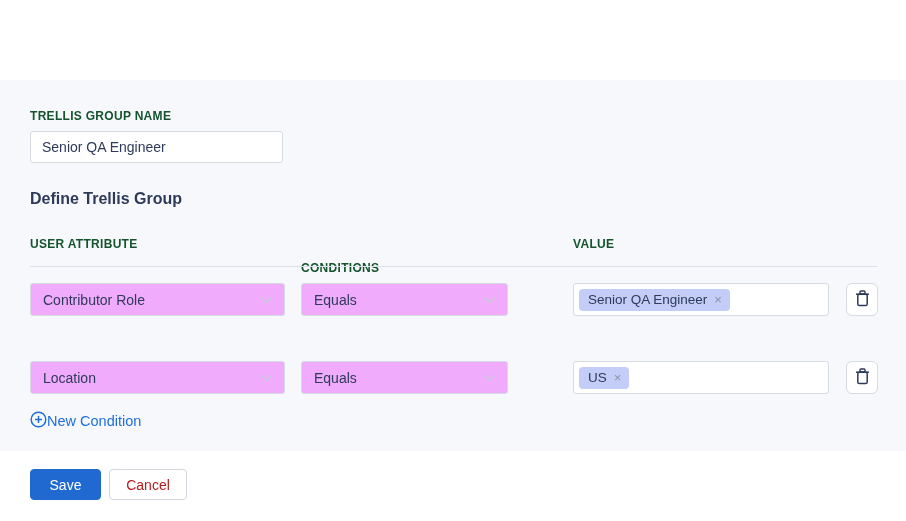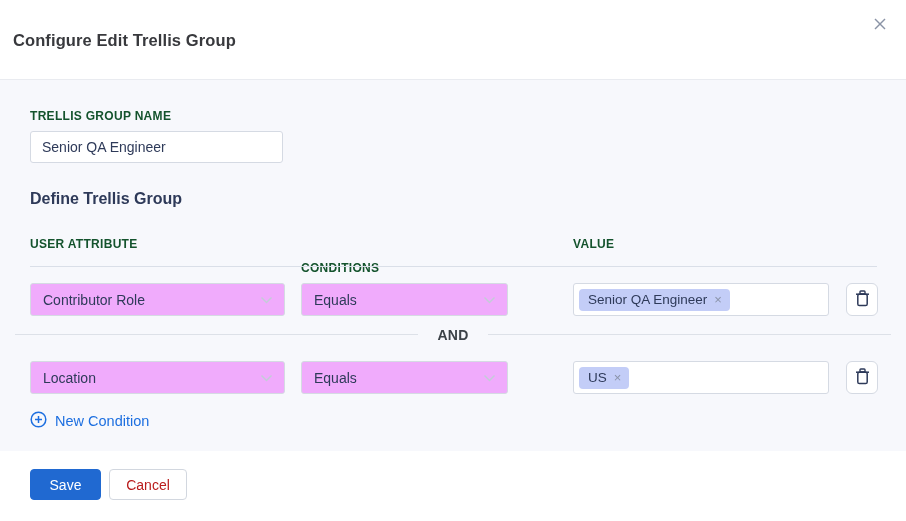--- a/index.html
+++ b/index.html
@@ -185,21 +185,20 @@
     color: #3b4147;
     letter-spacing: 0.3px;
   }
 
   
   .new-condition {
     position: absolute;
     left: 30px; top: 331px;
     display: flex;
     align-items: center;
-    gap: 8px;
     cursor: pointer;
     background: transparent;
     border: none;
     padding: 0;
   }
   .new-condition-label {
     font-size: 14.5px;
     color: #1d6fe0;
     font-family: "Liberation Sans", sans-serif;
   }
@@ -236,31 +235,20 @@
     background: #ffffff;
     border: 1px solid #d2d7df;
     color: #b91c1c;
   }
 </style>
 </head>
 <body>
 
 <div class="modal">
 
-  <div class="modal-header">
-    <div class="modal-title">Configure Edit Trellis Group</div>
-    <button class="close-btn">
-      <span>
-        <svg width="14" height="14" viewBox="0 0 14 14">
-          <line x1="2" y1="2" x2="12" y2="12" stroke="#8a93a6" stroke-width="1.4"></line>
-          <line x1="12" y1="2" x2="2" y2="12" stroke="#8a93a6" stroke-width="1.4"></line>
-        </svg>
-      </span>
-    </button>
-  </div>
 
   <div class="modal-body">
 
     <div class="field-label name-label">TRELLIS GROUP NAME</div>
     <input class="text-input" type="text" value="Senior QA Engineer" style="">
 
     <div class="section-title">Define Trellis Group</div>
 
     <div class="field-label col-header-attribute">USER ATTRIBUTE</div>
     <div class="field-label col-header-conditions">CONDITIONS</div>
@@ -295,25 +283,20 @@
         <span>
           <svg width="15" height="17" viewBox="0 0 15 17">
             <rect x="2.8" y="4.2" width="9.4" height="11.3" rx="1.6" fill="none" stroke="#2e3a59" stroke-width="1.5"></rect>
             <line x1="1" y1="4.2" x2="14" y2="4.2" stroke="#2e3a59" stroke-width="1.5"></line>
             <rect x="5" y="1" width="5" height="3" rx="0.8" fill="none" stroke="#2e3a59" stroke-width="1.4"></rect>
           </svg>
         </span>
       </button>
     </div>
 
-    <div class="and-divider">
-      <span class="line"></span>
-      <span class="and-text">AND</span>
-      <span class="line"></span>
-    </div>
 
     <div class="cond-row row-2">
       <div class="select-box select-attribute">
         <span>Location</span>
         <span class="chev">
           <svg width="13" height="8" viewBox="0 0 13 8">
               <polyline points="1.5,1.5 6.5,6.5 11.5,1.5" fill="none" stroke="#c4cbd8" stroke-width="1.5"></polyline>
             </svg>
         </span>
       </div>

